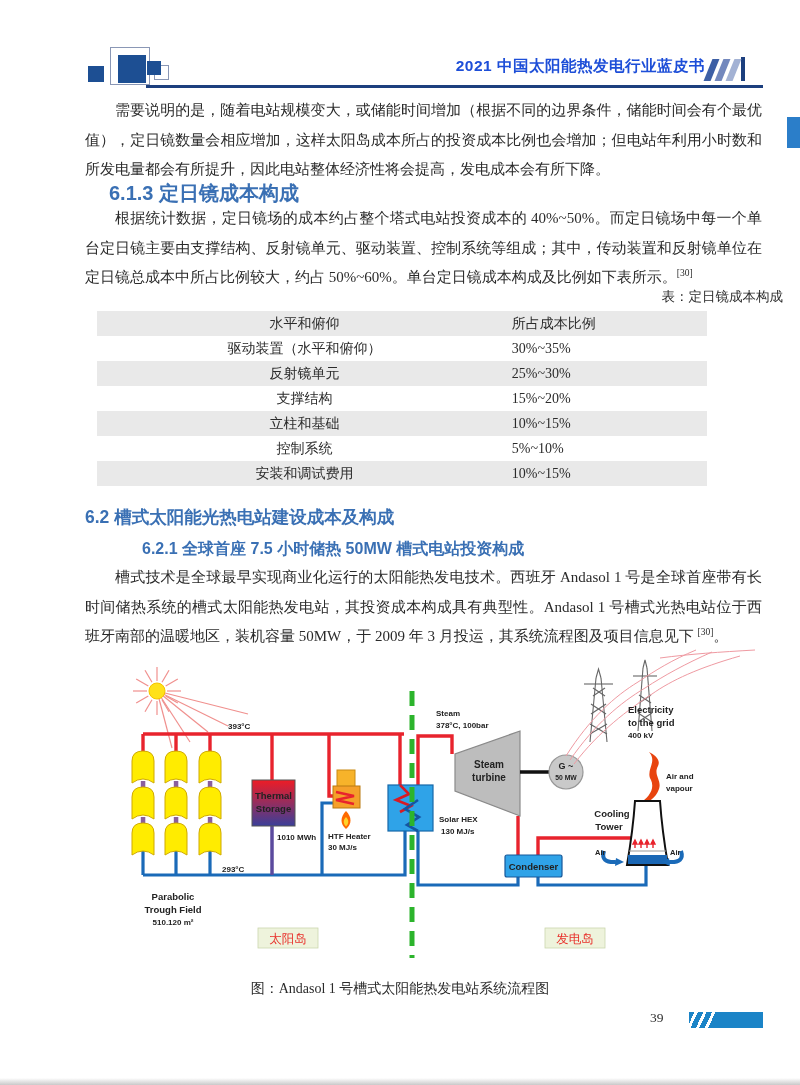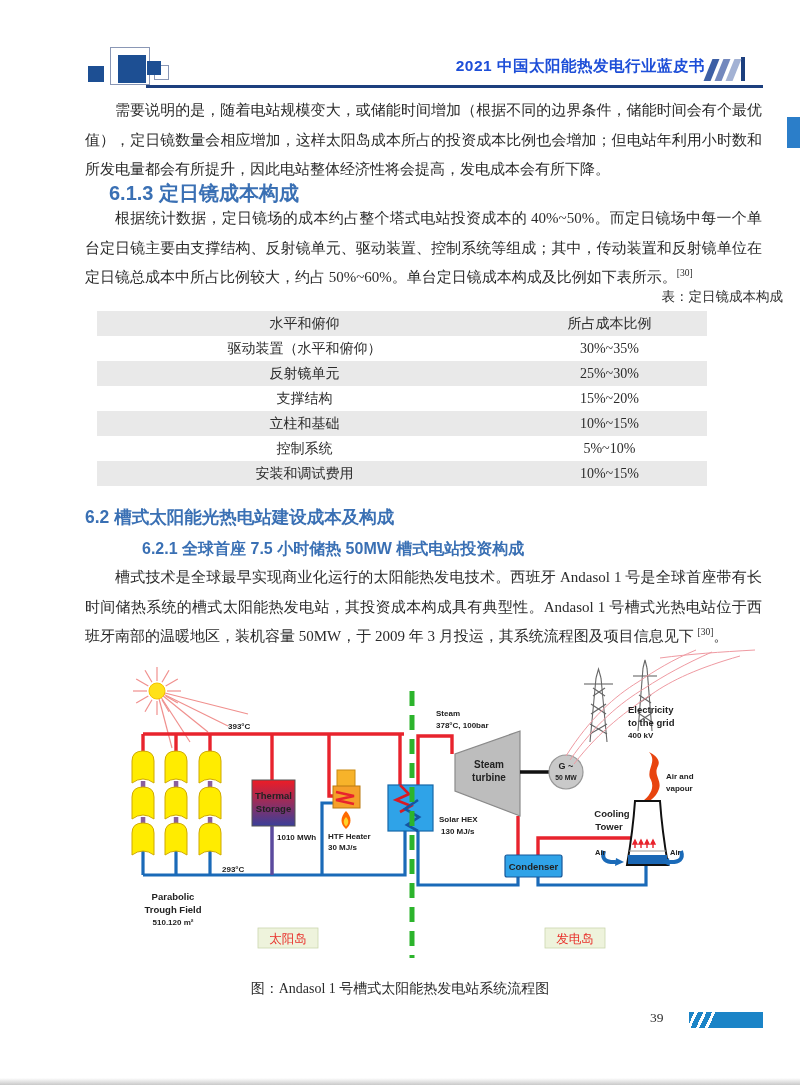--- a/index.html
+++ b/index.html
@@ -26,21 +26,21 @@
         text-align:justify;}
   .indent{text-indent:2em;}
   sup.ref{font-size:9.5px;line-height:0;}
   .h-blue{position:absolute;font-family:"Liberation Sans",sans-serif;font-weight:bold;color:#3a70b4;}
   
   .tbl-title{position:absolute;left:0;top:288px;width:783px;text-align:right;font-size:13.5px;}
   .tbl{position:absolute;left:97px;top:311px;width:610px;font-size:14px;}
   .trow{display:flex;height:25px;align-items:center;}
   .trow.shade{background:#e9e9e9;}
   .c1{width:68%;text-align:center;}
-  .c2{width:32%;text-align:center;}
+  .c2{width:32%;text-align:left;}
   
   .fig-cap{position:absolute;left:0;top:980px;width:800px;text-align:center;font-size:14px;}
   .pageno{position:absolute;left:650px;top:1010px;font-size:13.5px;}
   .pagebar{position:absolute;left:689px;top:1012px;width:74px;height:16px;
     background:linear-gradient(115deg,#1b84c7 0 5px,#fff 5px 8px,#1b84c7 8px 13px,#fff 13px 16px,#1b84c7 16px 21px,#fff 21px 24px,#1b84c7 24px);}
   .bottom-edge{position:absolute;left:0;bottom:0;width:800px;height:7px;
     background:linear-gradient(to bottom,#ffffff,#c9c9c9);}
   
   .diagram{position:absolute;left:100px;top:648px;width:660px;height:318px;}
   .dlab{font-family:"Liberation Sans",sans-serif;font-weight:bold;fill:#222;}

